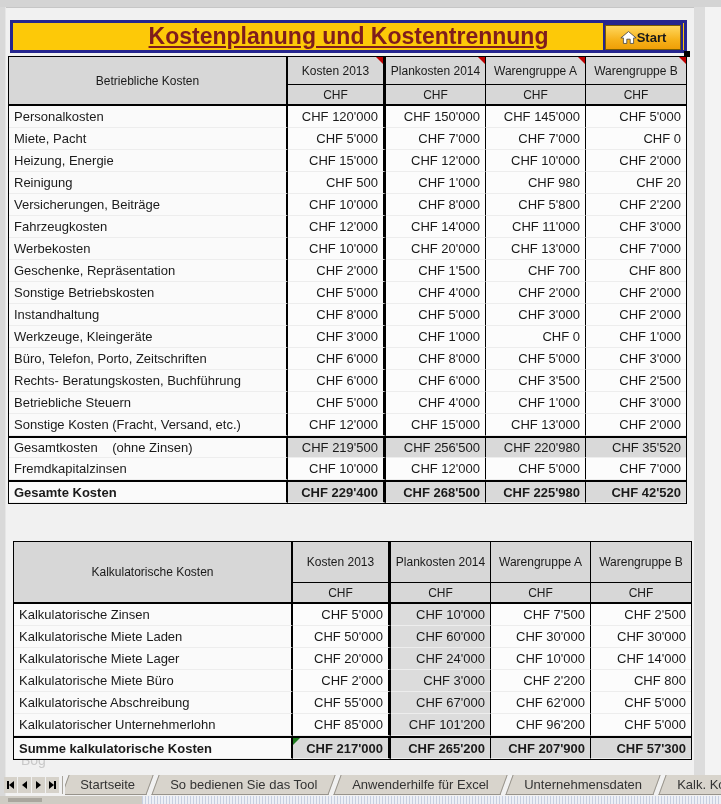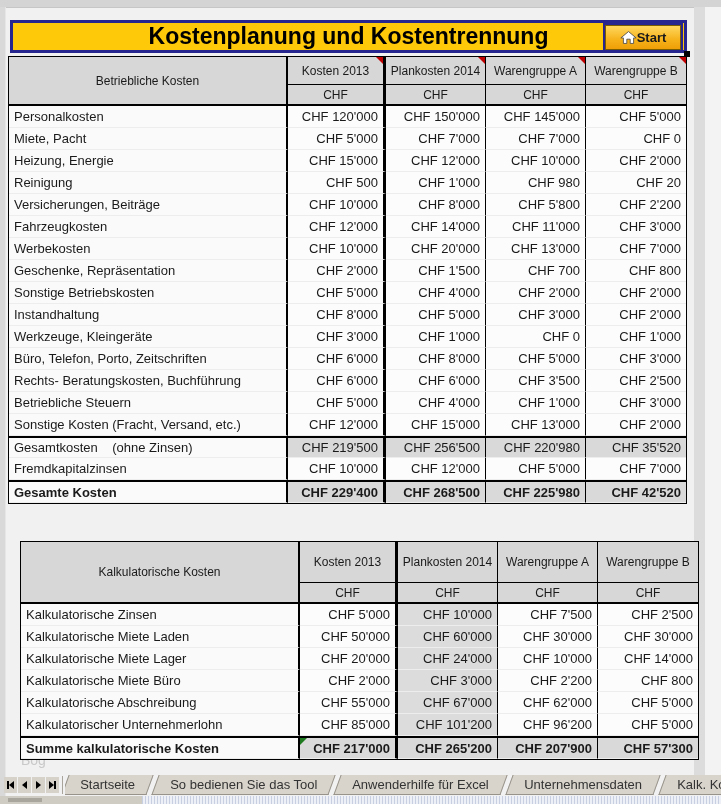--- a/index.html
+++ b/index.html
@@ -10,32 +10,32 @@
     color:#1a1a1a;
   }
   
   .top-strip{position:absolute;left:0;top:0;width:721px;height:7px;background:#d4d4d4;border-bottom:1px solid #c6c6c6;}
   .left-strip{position:absolute;left:0;top:7px;width:5px;height:797px;background:#d9d9d9;border-right:1px solid #e6e6e6;}
   .right-band{position:absolute;left:694px;top:7px;width:11px;height:769px;background:#dcdcdc;}
   .right-edge{position:absolute;left:705px;top:7px;width:16px;height:769px;background:#f3f3f3;}
 
   
   .banner{position:absolute;left:10px;top:20px;width:671px;height:27px;background:#fdc908;border:3px solid #26268e;display:flex;align-items:center;justify-content:center;}
-  .banner-title{font-size:23px;font-weight:bold;color:#000000;letter-spacing:0px;white-space:nowrap;}
+  .banner-title{font-size:23px;font-weight:bold;color:#7f1d1d;text-decoration:underline;letter-spacing:0px;white-space:nowrap;}
   .start-btn{position:absolute;right:3px;top:2px;width:74px;height:23px;
     background:linear-gradient(180deg,#ffd75e 0%,#f6b21a 60%,#ef9f07 100%);
     border:1px solid #7a5c00;box-shadow:0 0 0 2px #26268e;
     display:flex;align-items:center;justify-content:center;gap:0;cursor:pointer;}
   .start-btn .label{font-size:13px;font-weight:bold;color:#1a1a1a;}
   .sel-handle{position:absolute;left:684px;top:51px;width:6px;height:6px;background:#000;}
 
   
   .tbl{position:absolute;display:grid;grid-template-columns:279px 98px 100px 100px 100px;border:1px solid #000;background:#fafafa;}
   .t1{left:8px;top:56px;grid-template-rows:28px 21px repeat(15,22px) 22px 22px 23px;}
-  .t2{left:20px;top:541px;grid-template-rows:41px 21px repeat(6,22px) 23px;}
+  .t2{left:13px;top:541px;grid-template-rows:41px 21px repeat(6,22px) 23px;}
   .cell{position:relative;display:flex;align-items:center;box-sizing:border-box;overflow:hidden;}
   .hl{grid-column:1;grid-row:1 / span 2;justify-content:center;background:#d7d7d7;font-size:12px;border-right:2px solid #000;border-bottom:2px solid #000;}
   .hc{justify-content:center;background:#d7d7d7;font-size:12px;border-bottom:1px solid #000;}
   .hchf{justify-content:center;background:#d7d7d7;font-size:12px;border-bottom:2px solid #000;}
   .c1{border-right:3px solid #000;}
   .c2,.c3{border-right:1px solid #000;}
   .c4{border-right:0;}
   .rl{padding-left:5px;font-size:13px;background:#fafafa;border-right:2px solid #000;border-bottom:1px solid #ededed;white-space:pre;}
   .rv{justify-content:flex-end;padding-right:5px;font-size:13px;background:#fcfcfc;border-bottom:1px solid #ededed;white-space:nowrap;}
   .gray{background:#d9d9d9 !important;}

